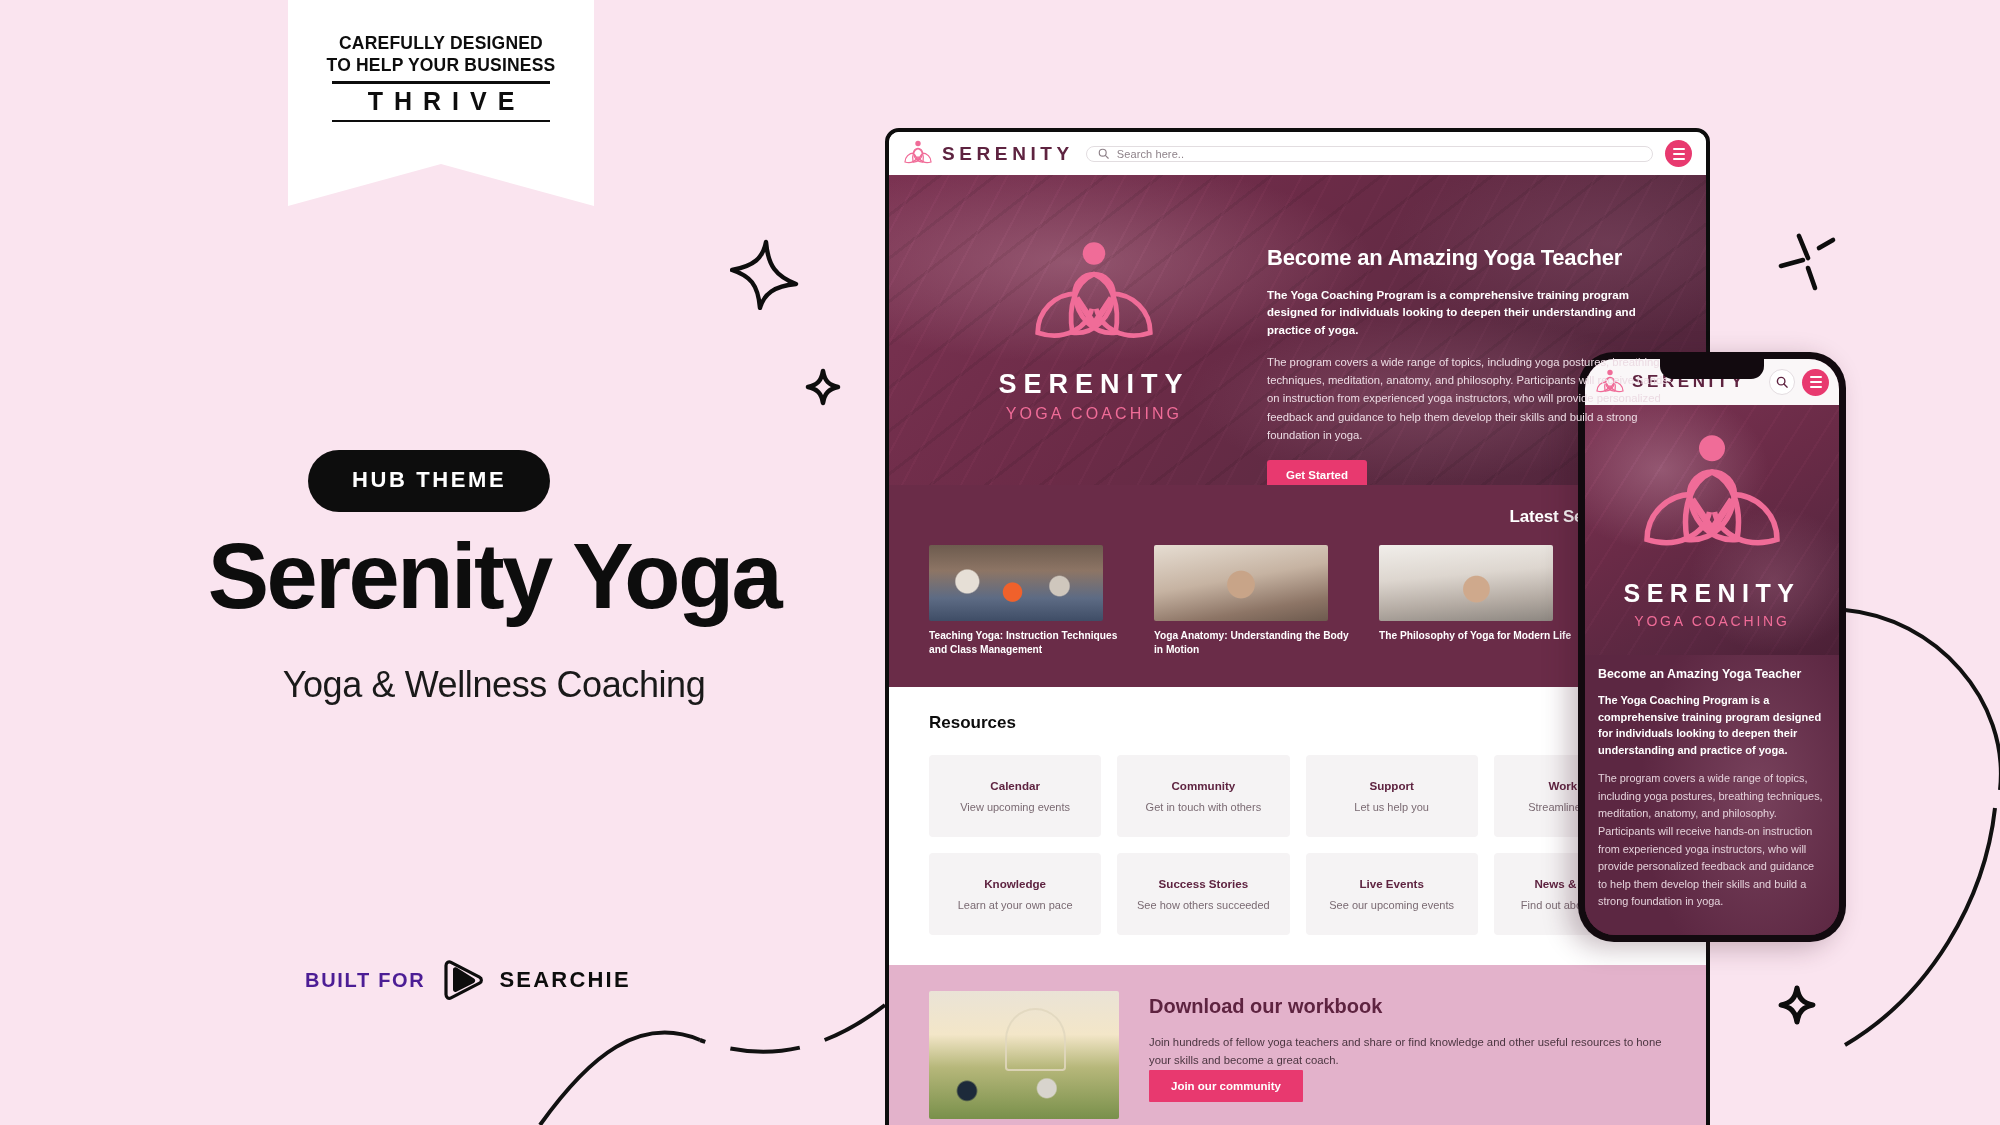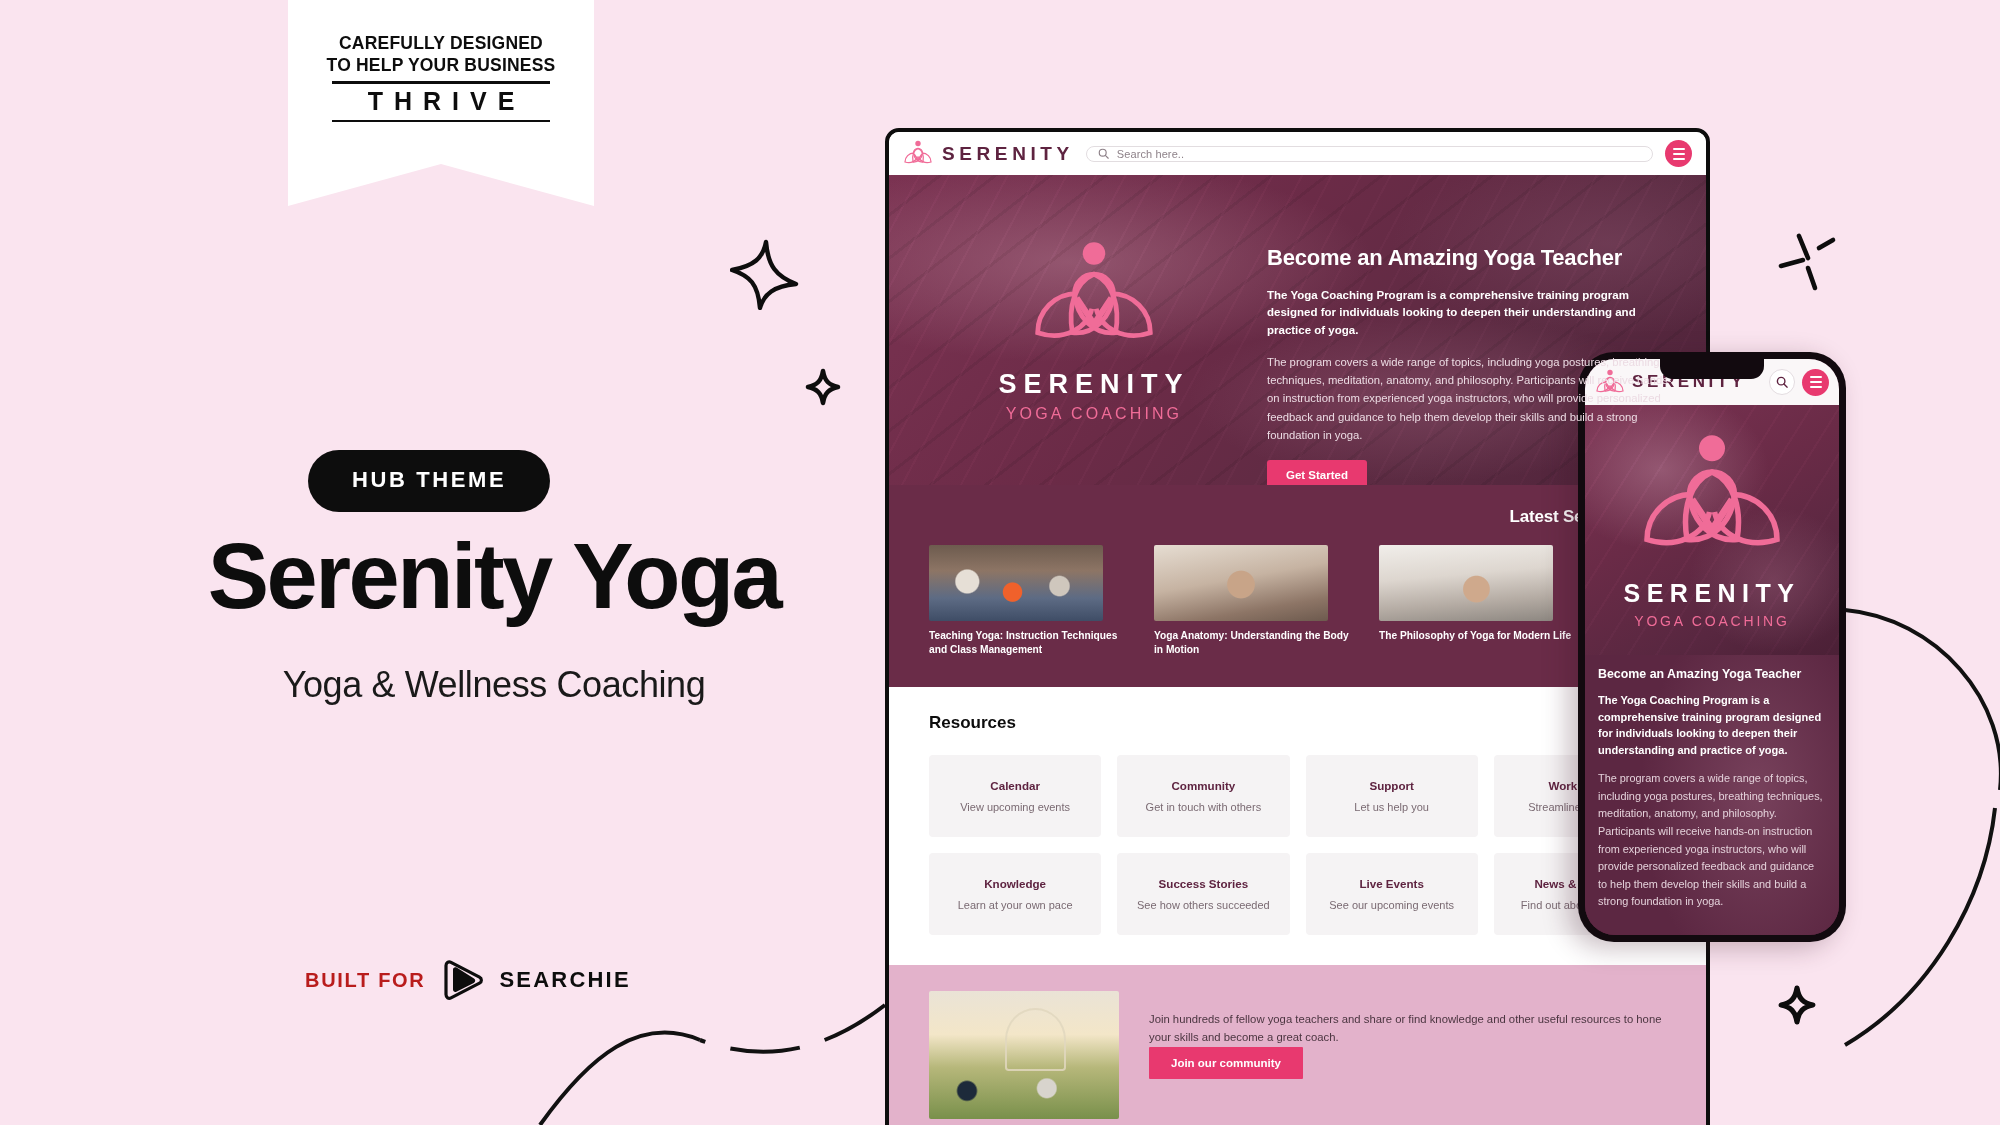--- a/index.html
+++ b/index.html
@@ -52,21 +52,21 @@
     position: absolute; left: 124px; top: 664px; width: 740px;
     font-size: 36px; font-weight: 400; color: #1a1a1a;
     letter-spacing: -.4px; text-align: center;
   }
 
   
   .builtfor {
     position: absolute; left: 305px; top: 960px;
     display: flex; align-items: center; gap: 15px;
   }
-  .builtfor-txt { font-size: 20px; font-weight: 700; letter-spacing: 1.7px; color: #b91c1c; }
+  .builtfor-txt { font-size: 20px; font-weight: 700; letter-spacing: 1.7px; color: #4c1d95; }
   .searchie-txt { font-size: 22px; font-weight: 700; letter-spacing: 2.2px; color: #0d0d0d; }
 
   
   .browser {
     position: absolute; left: 885px; top: 128px;
     width: 825px; height: 1010px;
     background: #ffffff;
     border: 4px solid #0d0d0d;
     border-radius: 14px;
     overflow: hidden;
@@ -386,20 +386,21 @@
         <div class="res-card">
           <div class="rt">News &amp; Updates</div>
           <div class="rs">Find out about the latest</div>
         </div>
       </div>
     </div>
 
     <div class="workbook">
       <div class="wb-img"></div>
       <div class="wb-copy">
+        <div class="wb-h">Download our workbook</div>
         <p class="wb-p">Join hundreds of fellow yoga teachers and share or find knowledge and other useful resources to hone your skills and become a great coach.</p>
         <a class="wb-btn">Join our community</a>
       </div>
     </div>
   </div>
 
   <div class="phone">
     <div class="phone-screen">
       <div class="notch"></div>
 

